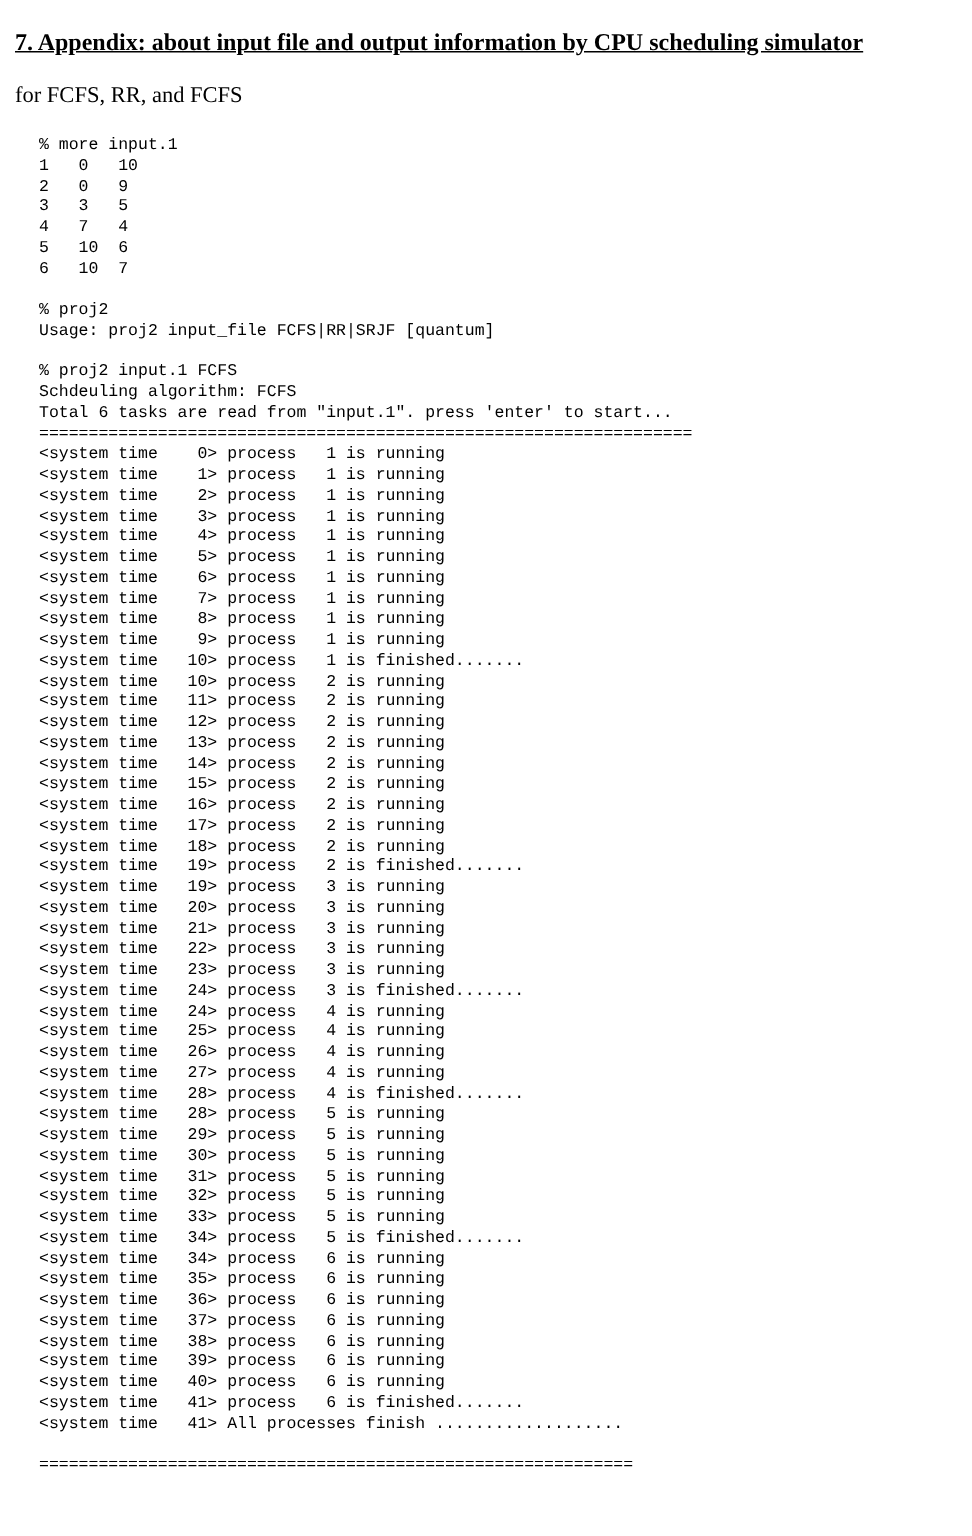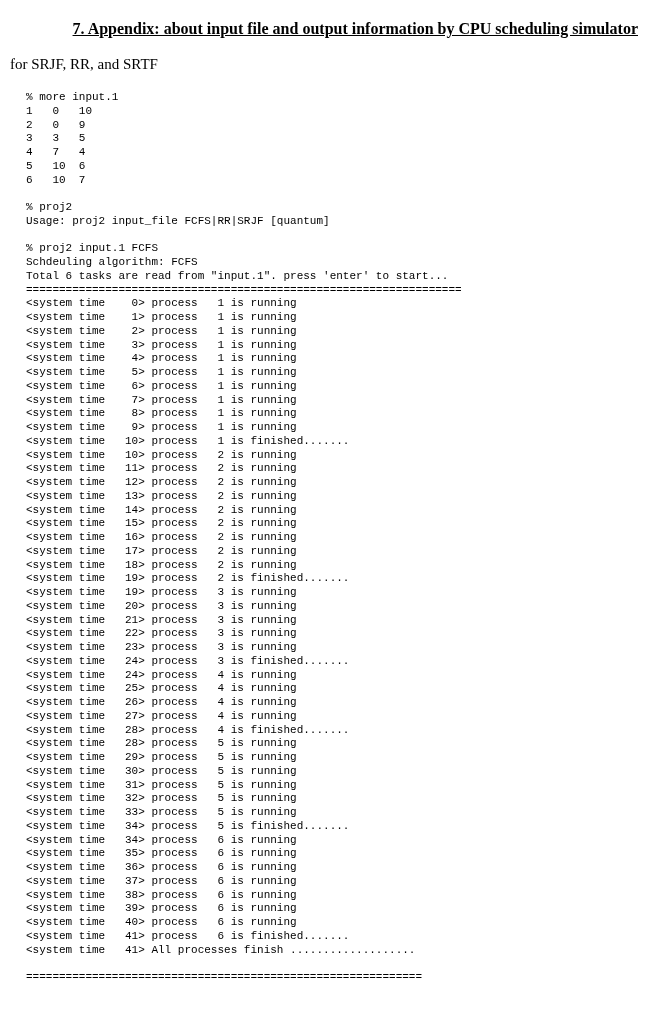--- a/index.html
+++ b/index.html
@@ -9,39 +9,38 @@
       width: 648px;
       box-sizing: border-box;
       font-size: 14px;
       color: #000;
     }
     h2 {
       font-size: 16px;
       font-weight: bold;
       text-decoration: underline;
       margin: 0 0 18px 0;
-      text-align: right;
     }
     p.subhead {
       font-size: 15px;
       margin: 0 0 18px 0;
     }
     pre {
       font-family: "Courier New", monospace;
       font-size: 11px;
       line-height: 1.25;
       margin: 16px;
       white-space: pre;
     }
   </style>
 </head>
 <body>
 
 <h2>7. Appendix: about input file and output information by CPU scheduling simulator</h2>
-<p class="subhead">for SRJF, RR, and SRTF</p>
+<p class="subhead">for FCFS, RR, and FCFS</p>
 
 <pre id="term">% more input.1
 1   0   10
 2   0   9
 3   3   5
 4   7   4
 5   10  6
 6   10  7
 
 % proj2

